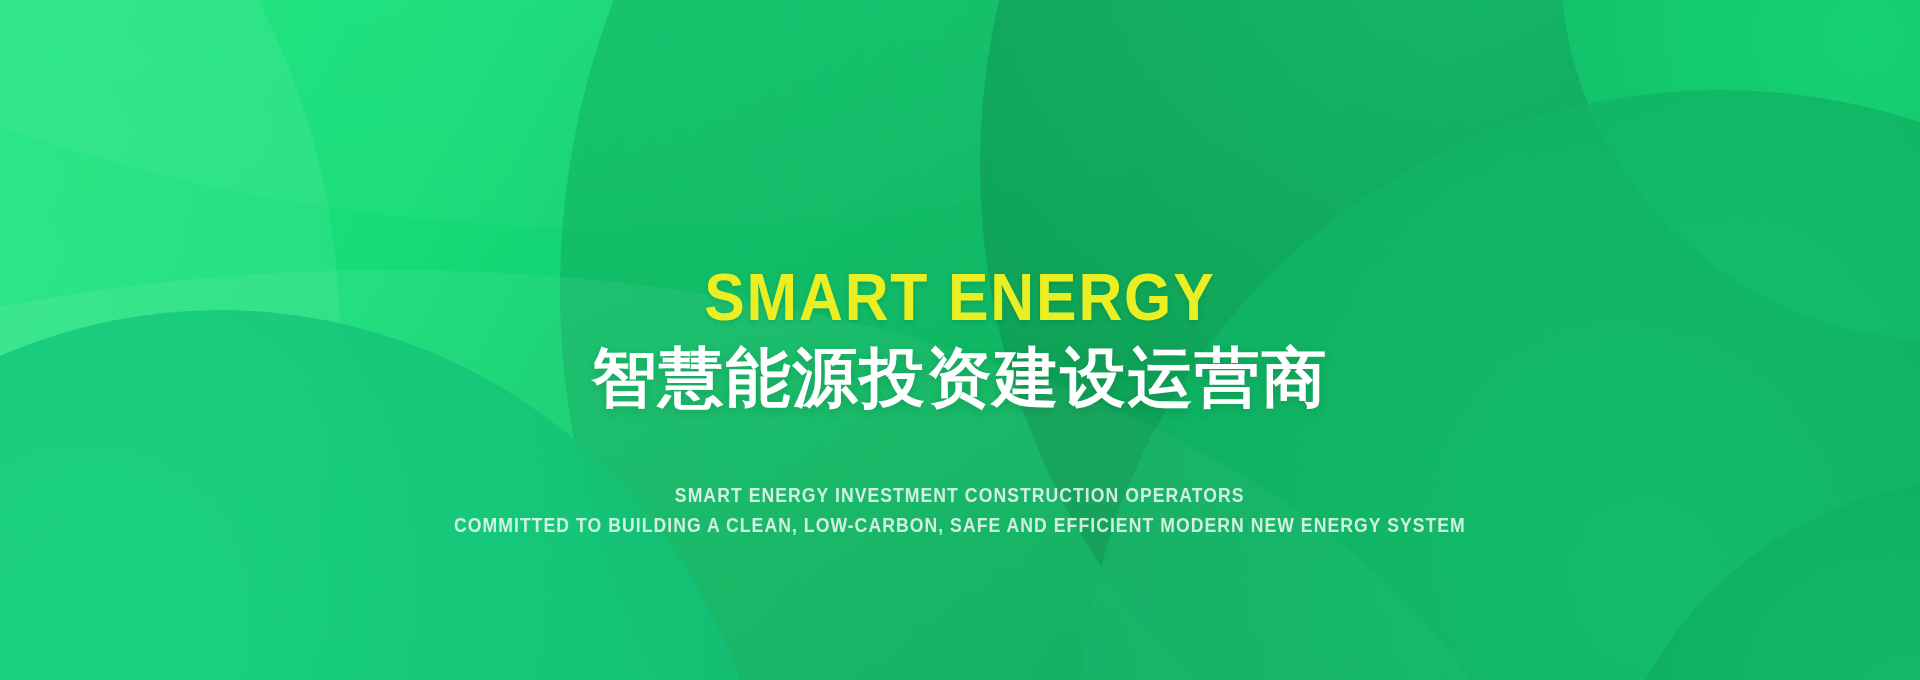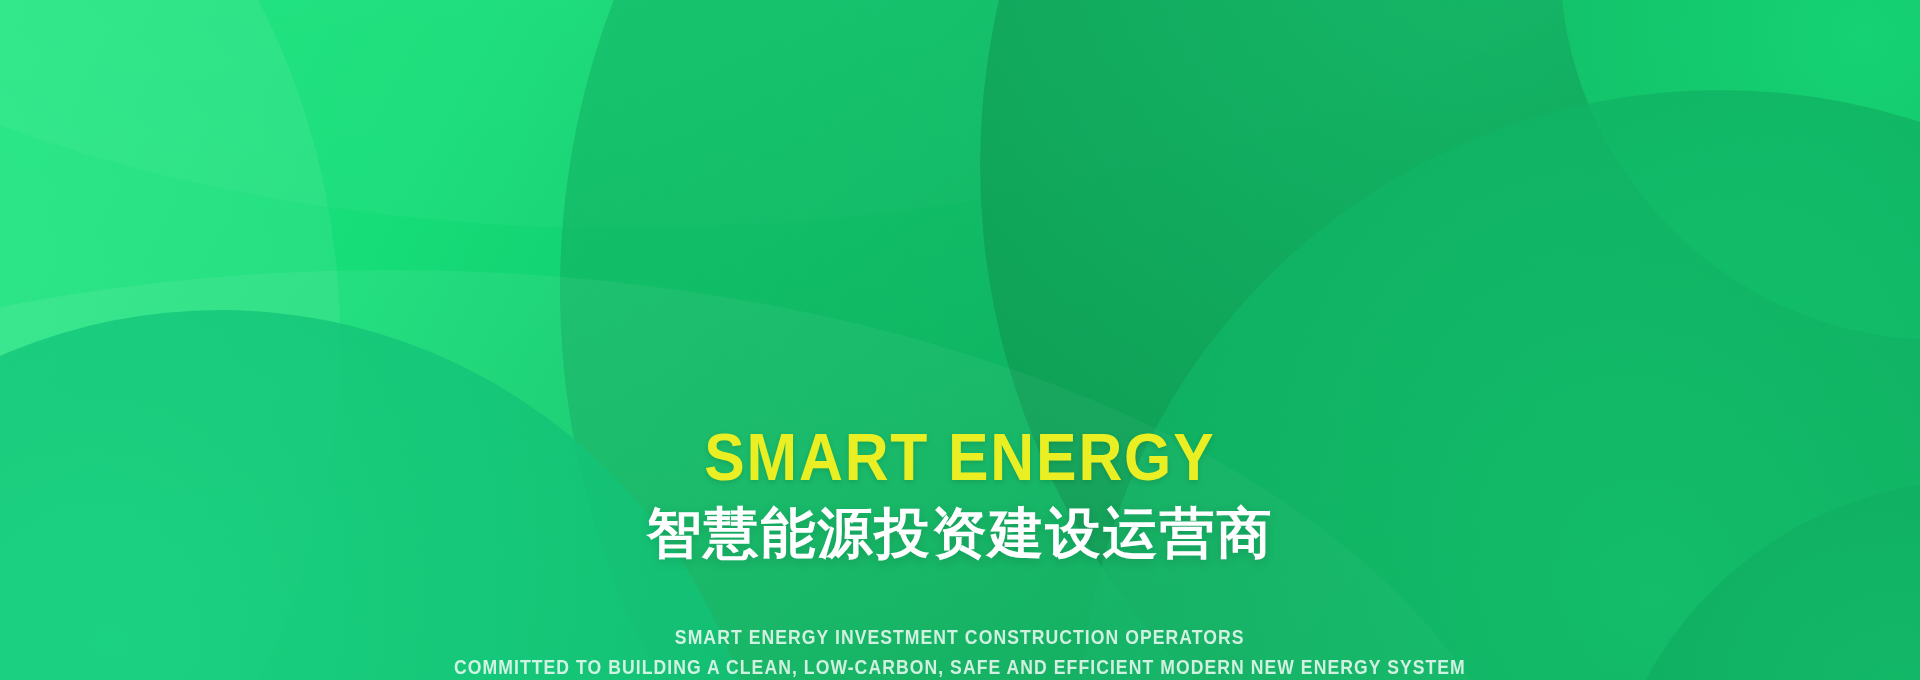--- a/index.html
+++ b/index.html
@@ -113,40 +113,40 @@
 
   
   .content {
     position: relative;
     z-index: 5;
     width: 100%;
     height: 100%;
     display: flex;
     flex-direction: column;
     align-items: center;
-    justify-content: flex-end;
+    justify-content: center;
     text-align: center;
   }
 
   .title-en {
     margin-top: 122px;
     font-family: "Liberation Sans Narrow", "Liberation Sans", sans-serif;
     font-size: 66px;
     line-height: 1.0;
     font-weight: 700;
     letter-spacing: 2px;
     color: #e9ef22;
     transform: scaleX(0.92);
     text-shadow: 0 2px 6px rgba(0, 70, 35, 0.18);
     white-space: nowrap;
   }
 
   .title-cn {
     margin-top: 14px;
-    font-size: 55px;
+    font-size: 65px;
     line-height: 1.06;
     font-weight: 700;
     letter-spacing: 2px;
     color: #ffffff;
     text-shadow: 0 3px 10px rgba(0, 70, 35, 0.20);
     white-space: nowrap;
   }
 
   .subtitle-cn {
     margin-top: 48px;

